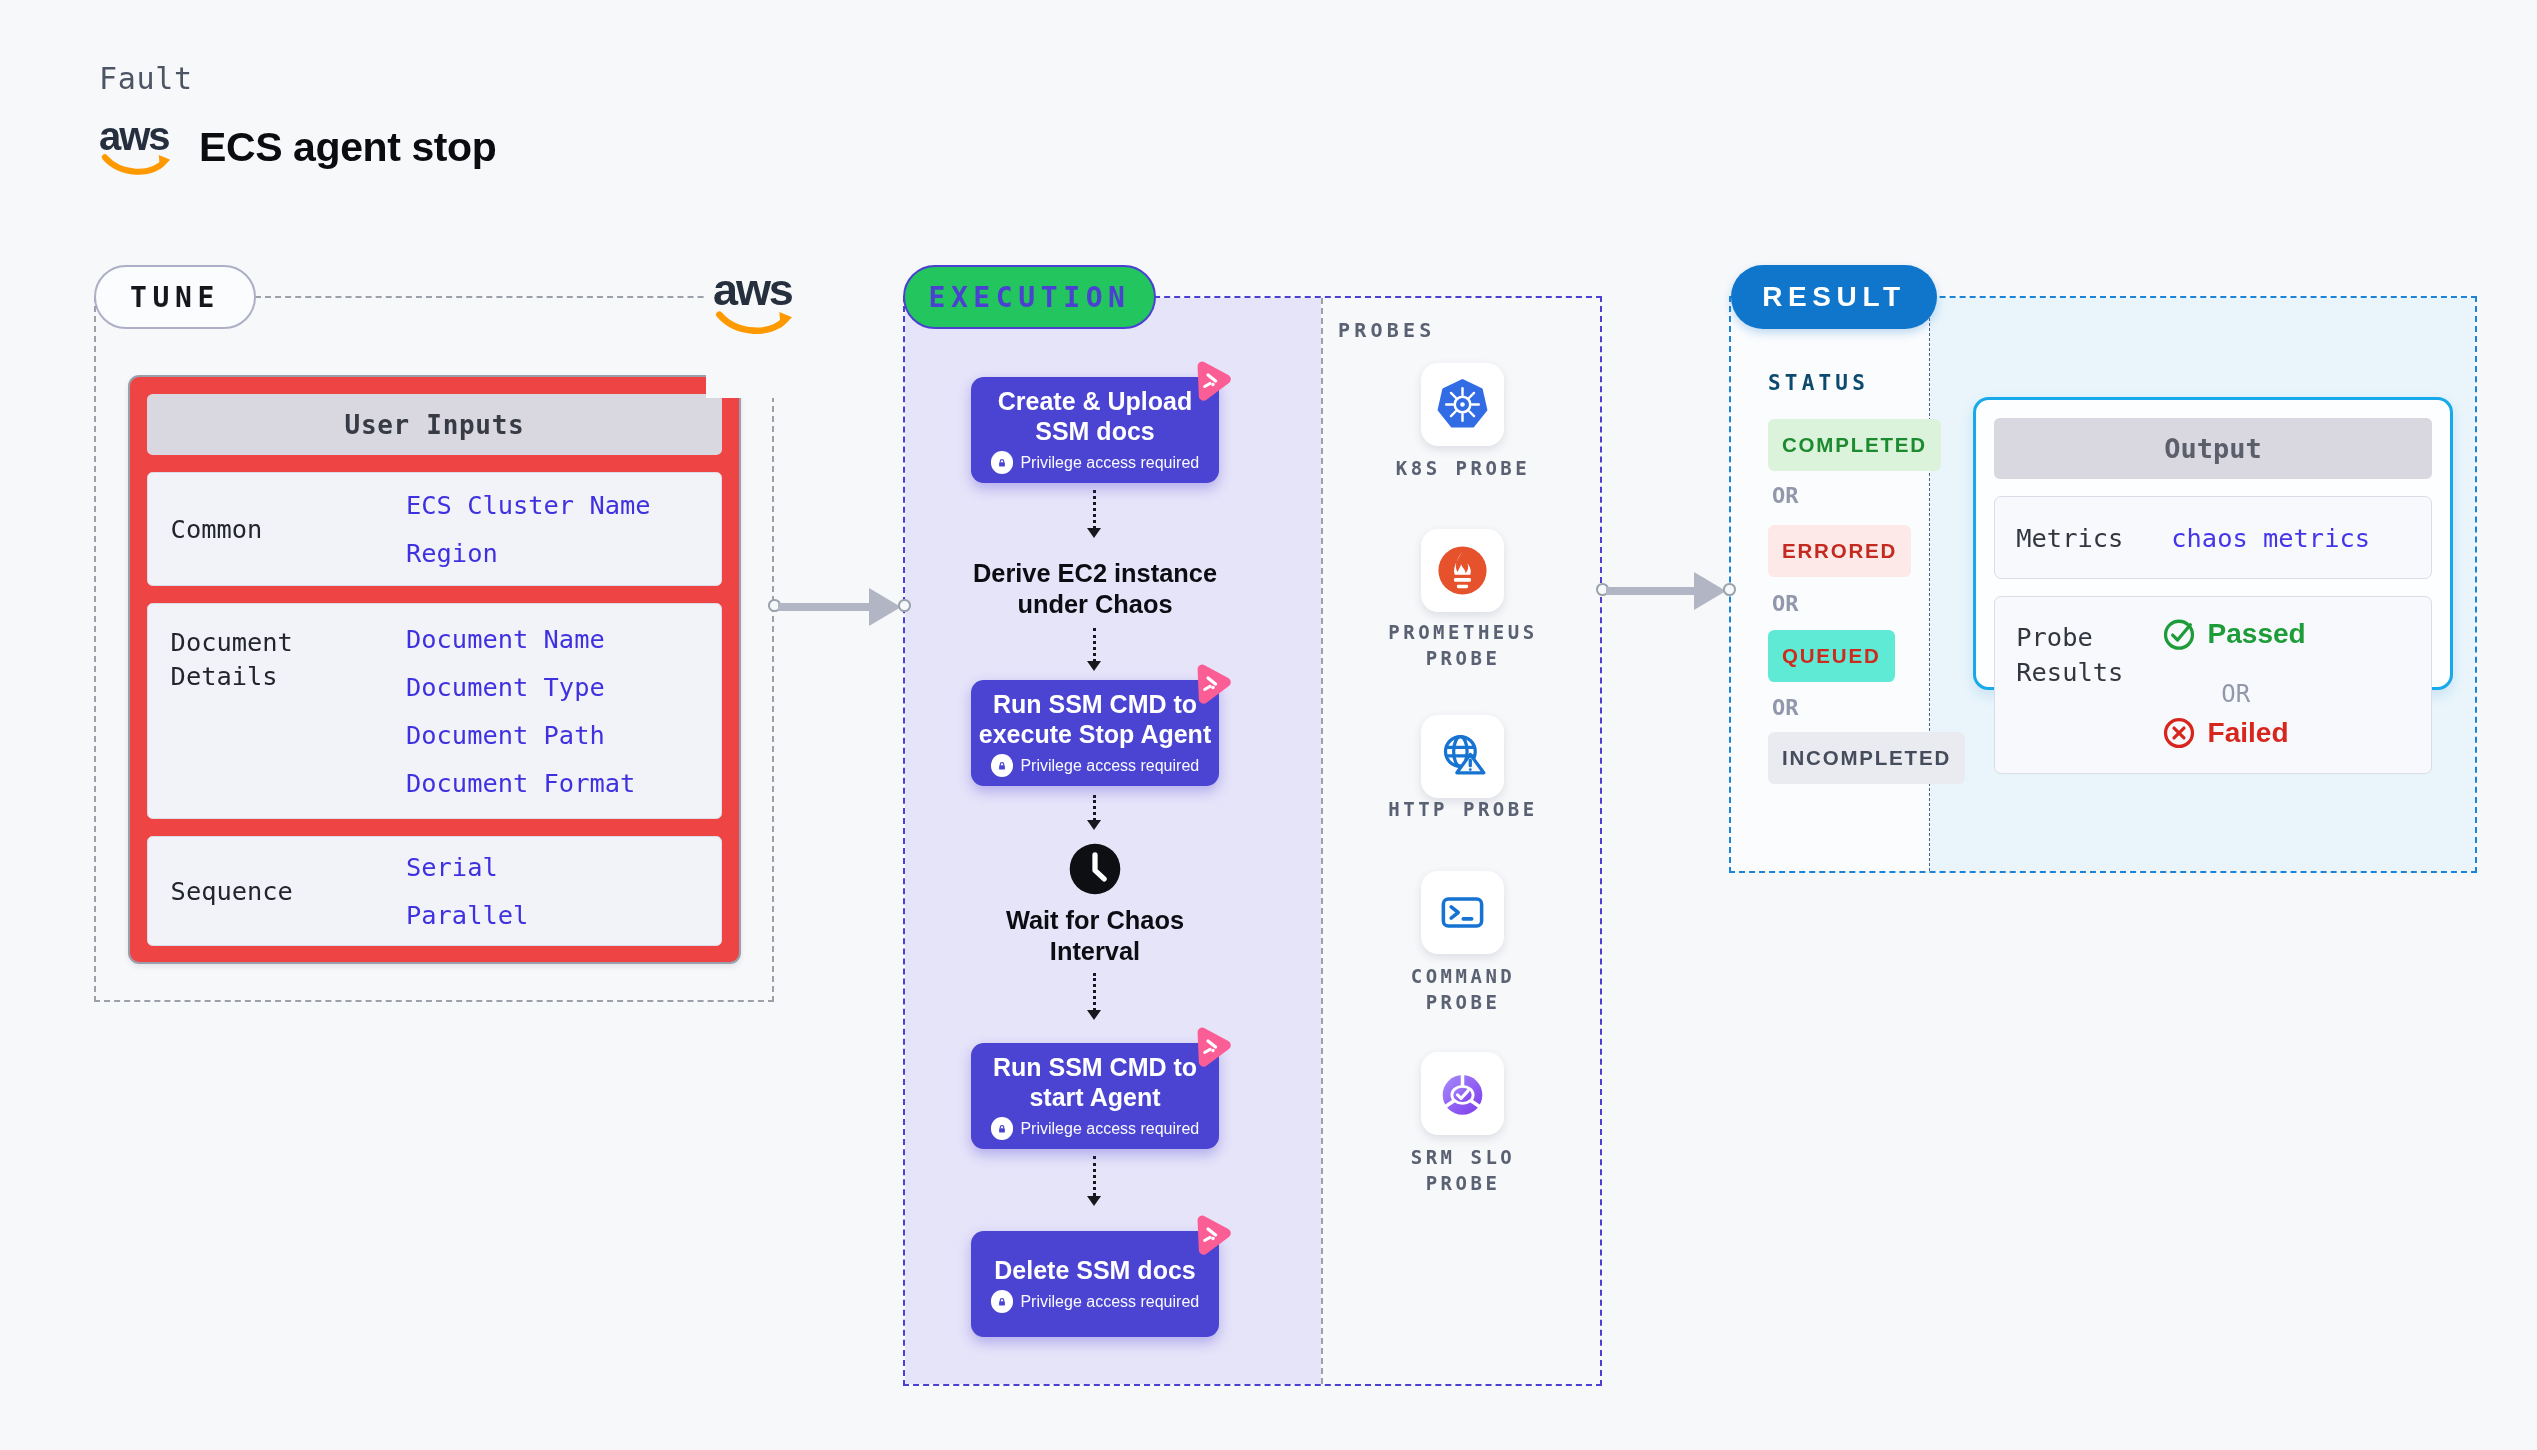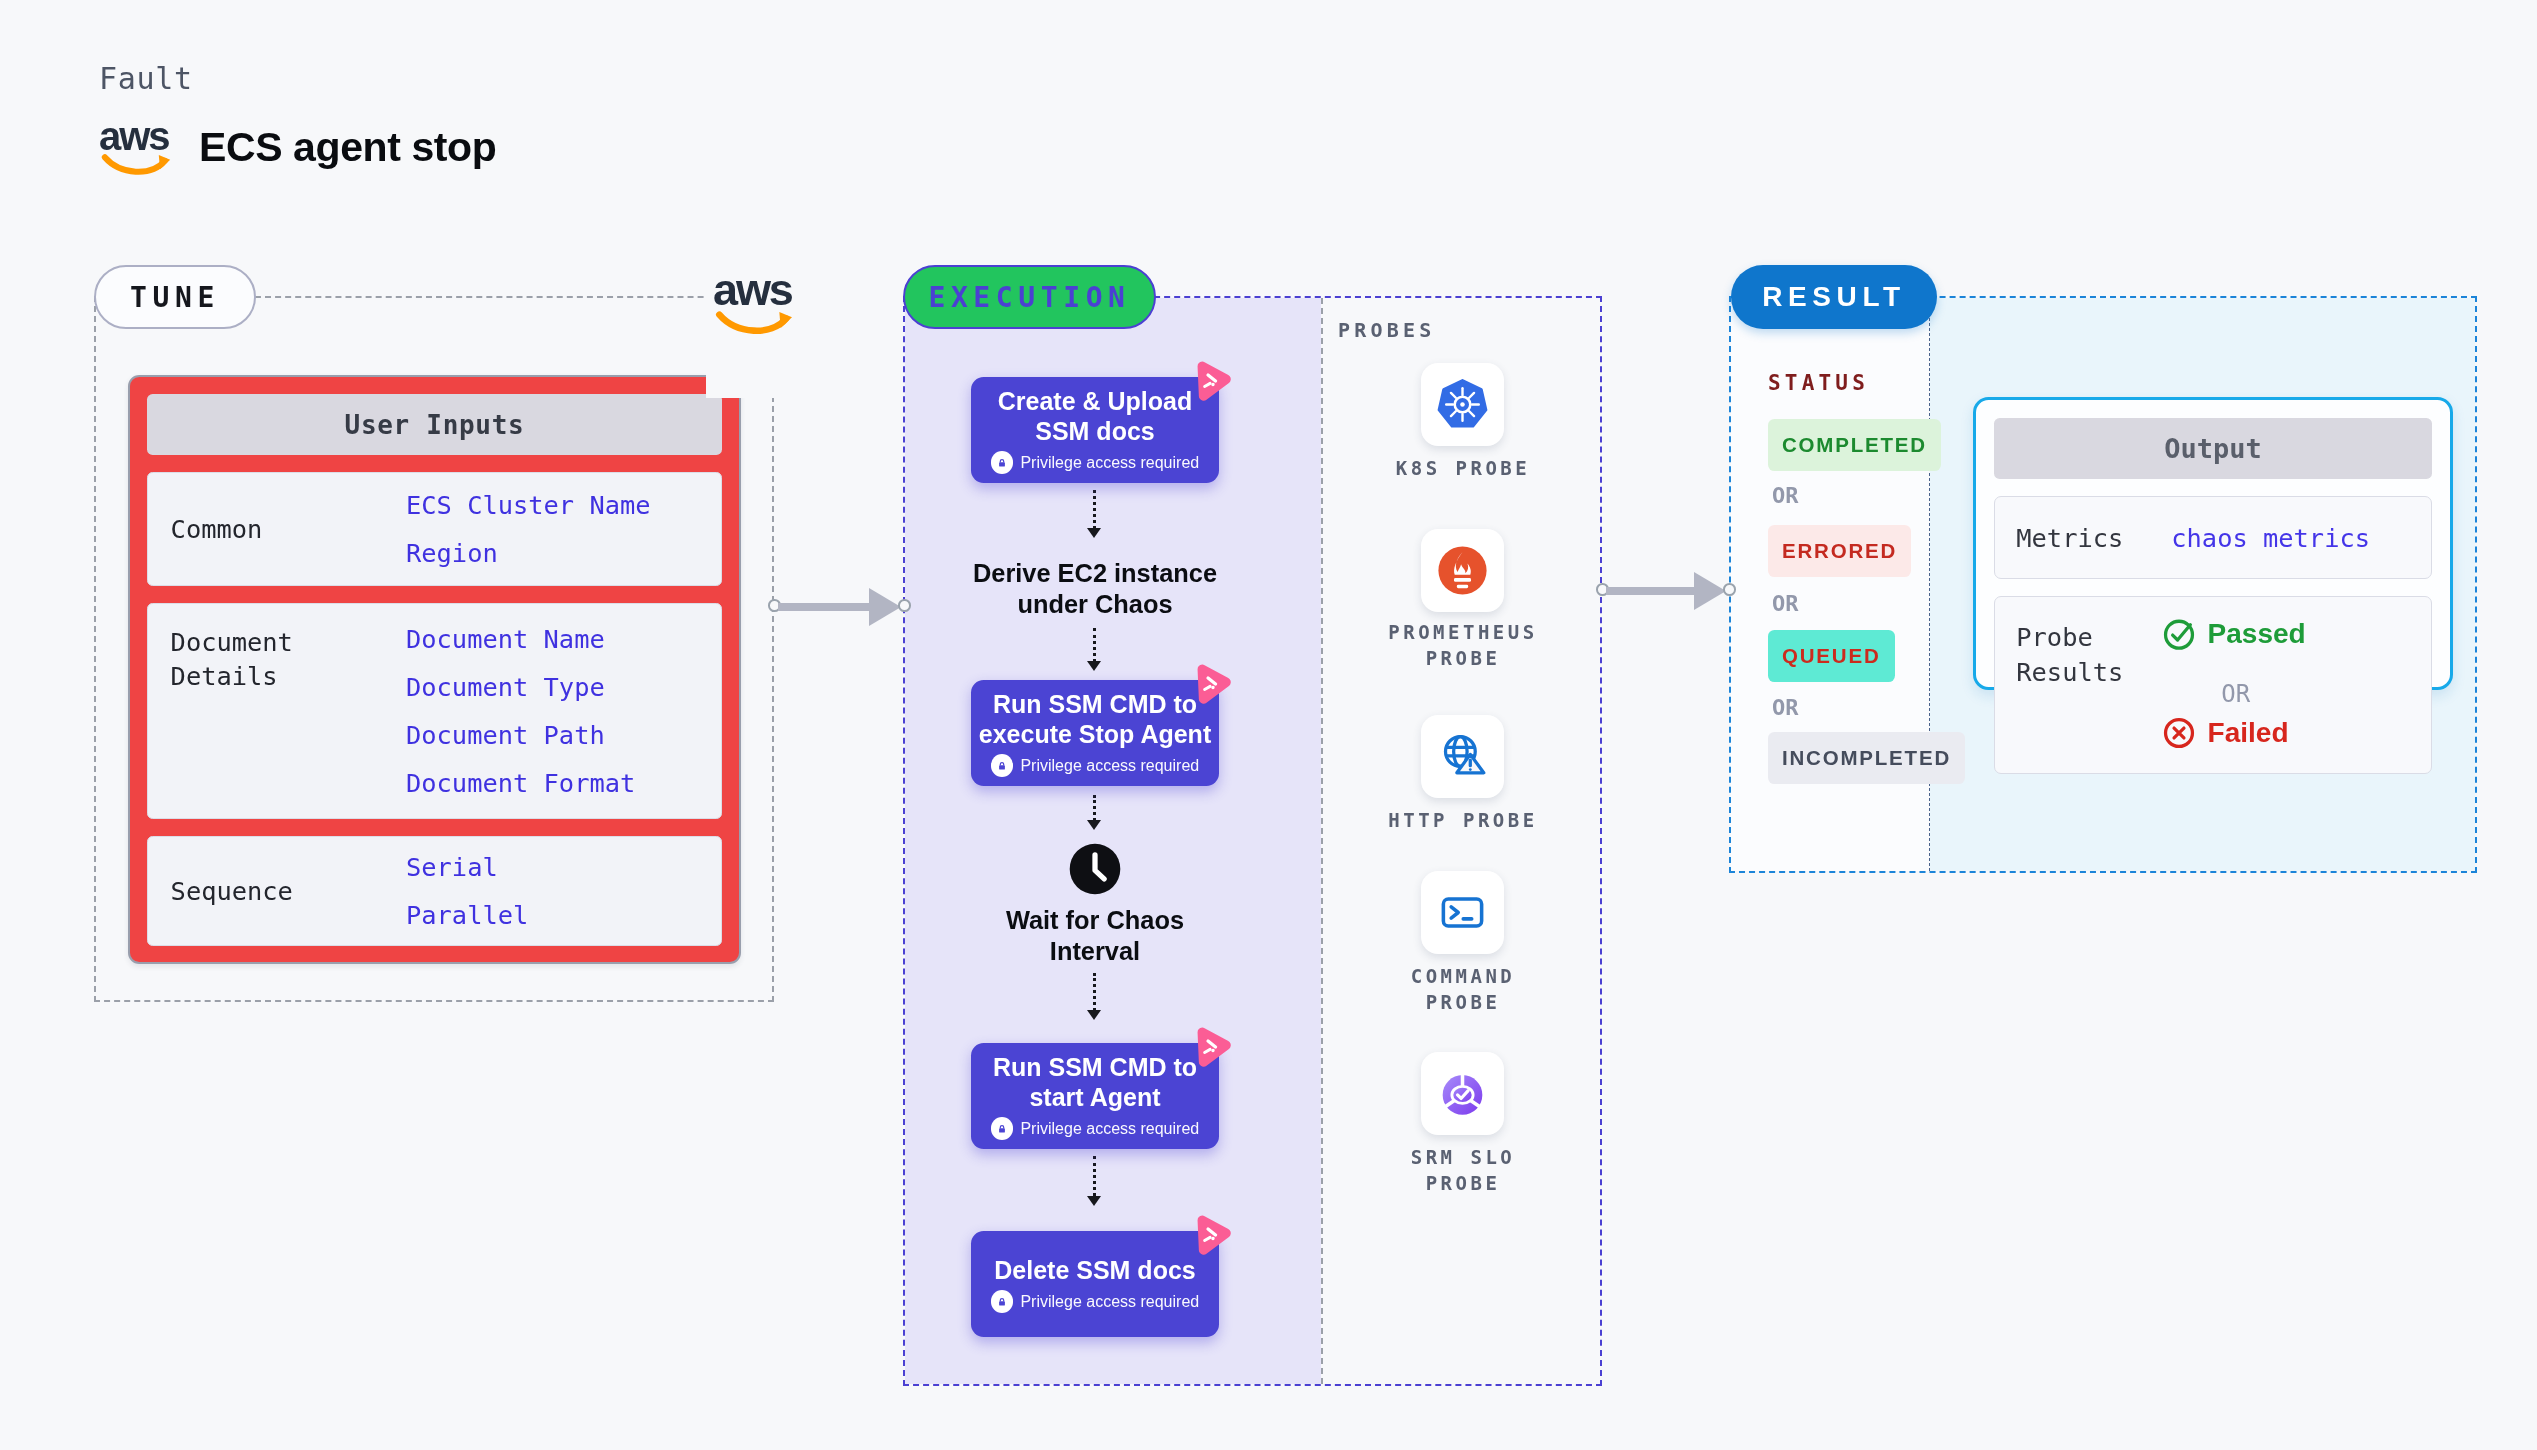--- a/index.html
+++ b/index.html
@@ -97,21 +97,21 @@
   
   .probe-tile{position:absolute;left:516px;width:83px;height:83px;background:#fff;border-radius:17px;
               box-shadow:0 3.5px 8.5px rgba(50,60,90,.13);display:flex;align-items:center;justify-content:center;}
   .probe-tile svg{width:51px;height:51px;display:block;}
   .probe-label{position:absolute;left:452px;width:212px;text-align:center;
                font:700 19px "DejaVu Sans Mono",monospace;color:#5a6172;letter-spacing:3.5px;line-height:26px;}
   .probe-label span{display:block;}
 
   
   .status-title{position:absolute;left:37px;top:73px;font:700 21px "DejaVu Sans Mono",monospace;
-                color:#7f1d1d;letter-spacing:4.2px;}
+                color:#0c4a6e;letter-spacing:4.2px;}
   .badge{position:absolute;left:37px;font:700 20.5px "Liberation Sans",sans-serif;letter-spacing:1.8px;
          padding:14px 14px;border-radius:6.4px;}
   .b-completed{background:#dcf3db;color:#1c8a2f;}
   .b-errored{background:#fce9e8;color:#c42a20;}
   .b-queued{background:#5eead4;color:#cc2b1e;}
   .b-incompleted{background:#eaebf1;color:#454c5c;}
   .or{position:absolute;left:41px;font:700 22px "DejaVu Sans Mono",monospace;color:#9298ab;}
 
   .output-card{position:absolute;left:242px;top:99px;width:480px;height:293px;background:#fdfeff;
                border:3.5px solid #17a9e9;border-radius:15.5px;box-sizing:border-box;
@@ -368,21 +368,21 @@
         <g fill="none" stroke="#1673D2" stroke-width="4.6">
           <circle cx="33" cy="29" r="21"></circle>
           <ellipse cx="33" cy="29" rx="9.5" ry="21"></ellipse>
           <path d="M13 23 H53 M13 35 H53"></path>
         </g>
         <polygon points="47,33 66,59 28,59" fill="#f7f8fa" stroke="#1673D2" stroke-width="4.6" stroke-linejoin="round"></polygon>
         <path d="M47 41 V49" stroke="#1673D2" stroke-width="4.6" stroke-linecap="round"></path>
         <circle cx="47" cy="54.5" r="2" fill="#1673D2"></circle>
       </svg>
     </div>
-    <div class="probe-label" style="top:509px;">
+    <div class="probe-label" style="top:498px;">
       <span>HTTP PROBE</span>
         <span></span>
     </div>
 
     <div class="probe-tile" style="top:573px;">
       <svg viewBox="0 0 72 72">
         <rect x="9" y="17" width="54" height="38" rx="7" fill="none" stroke="#1673D2" stroke-width="5"></rect>
         <path d="M20 28 L30 36 L20 44" fill="none" stroke="#1673D2" stroke-width="5" stroke-linecap="round" stroke-linejoin="round"></path>
         <path d="M37 45 H49" stroke="#1673D2" stroke-width="5" stroke-linecap="round"></path>
       </svg>

